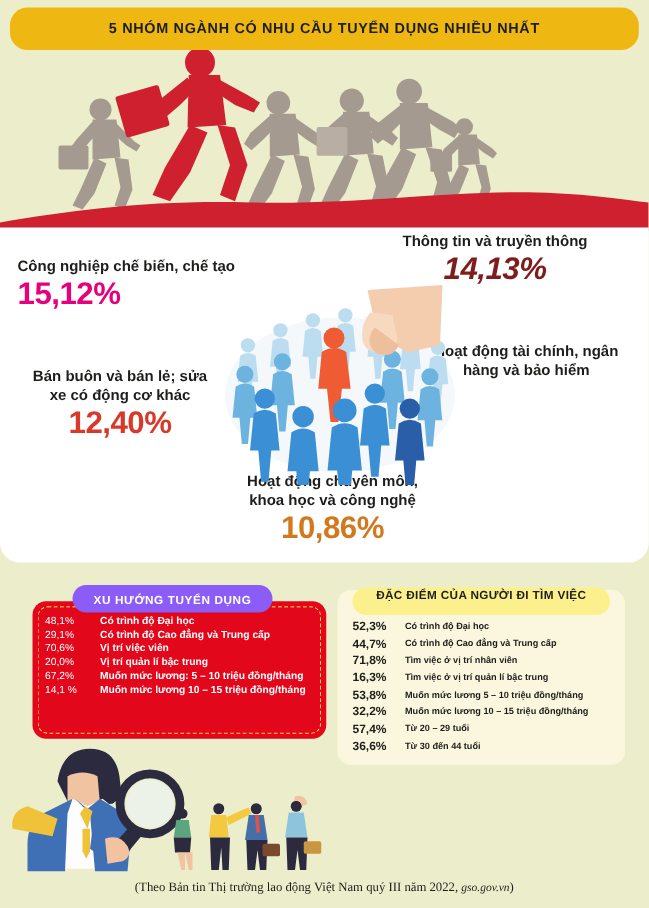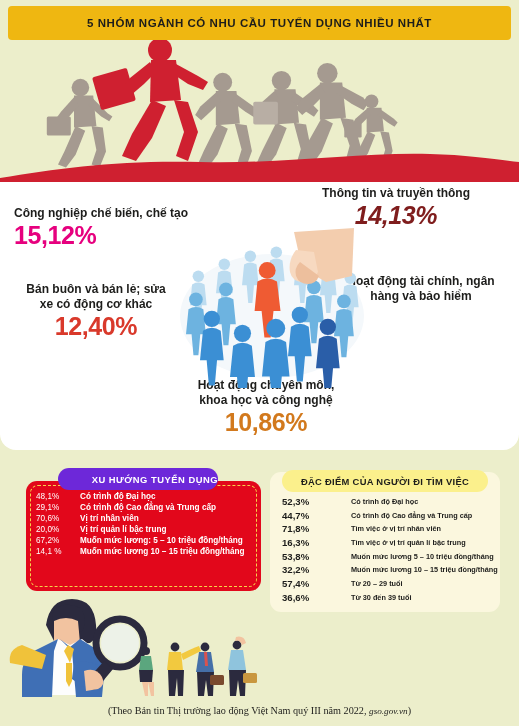--- a/index.html
+++ b/index.html
@@ -7,21 +7,21 @@
     width:519px;height:726px;overflow:hidden;
     background:#eceecb;
     font-family:"Liberation Sans", sans-serif;
     -webkit-font-smoothing:antialiased;
   }
   .page{position:relative;width:519px;height:726px;background:#eceecb;}
 
   
   .header-bar{
     position:absolute;left:8px;top:6px;width:503px;height:34px;
-    background:#efb711;border-radius:4px;
+    background:#efb711;border-radius:14px;
     display:flex;align-items:center;justify-content:center;
   }
   .header-bar .title{
     color:#1d1d1b;font-size:11.5px;font-weight:bold;letter-spacing:.55px;
     white-space:nowrap;
   }
 
   
   .hero{
     position:absolute;left:0;top:40px;width:519px;height:145px;
@@ -38,66 +38,66 @@
   .stat .lbl{
     color:#1d1d1b;font-size:12px;font-weight:bold;line-height:15px;
   }
   .stat .val{
     font-size:25px;font-weight:bold;line-height:29px;letter-spacing:-.4px;
   }
   .s-manu{left:14px;top:24px;width:222px;text-align:left;}
   .s-manu .val{color:#e6007e;}
   .s-ict{left:282px;top:4px;width:228px;text-align:center;}
   .s-ict .val{color:#7f1d1d;font-style:italic;}
-  .s-trade{left:10px;top:100px;width:172px;text-align:center;}
+  .s-trade{left:10px;top:112px;width:172px;text-align:center;}
   .s-trade .val{color:#d9392b;}
   .s-fin{left:330px;top:92px;width:182px;text-align:center;}
   .s-fin .val{color:#7f3f98;}
   .s-sci{left:168px;top:196px;width:196px;text-align:center;}
   .s-sci .val{color:#d2791d;}
 
   
   .crowd{position:absolute;left:176px;top:36px;width:192px;height:170px;}
 
   
   .panel-left{
     position:absolute;left:26px;top:481px;width:235px;height:110px;
     background:#e2071b;border-radius:11px;
   }
   .panel-left .dash{
     position:absolute;left:4px;top:4px;right:4px;bottom:4px;
     border:1.2px dashed #f7d34a;border-radius:8px;pointer-events:none;
   }
   .pill-left{
     position:absolute;left:58px;top:468px;width:160px;height:22px;
-    background:#6d28d9;border-radius:11px;
-    display:flex;align-items:center;justify-content:flex-end;
+    background:#8b5cf6;border-radius:11px;
+    display:flex;align-items:center;justify-content:center;
   }
   .pill-left span{color:#fff;font-size:9.4px;font-weight:bold;letter-spacing:.5px;white-space:nowrap;}
 
   .rows-left{position:absolute;left:36px;top:492px;width:220px;}
   .rows-left .row{display:flex;align-items:baseline;margin-bottom:2.1px;}
   .rows-left .pct{
     color:#ffffff;font-size:8.2px;font-weight:normal;width:44px;flex:0 0 44px;
   }
   .rows-left .txt{color:#ffffff;font-size:8.2px;font-weight:bold;white-space:nowrap;}
 
   .panel-right{
     position:absolute;left:270px;top:472px;width:230px;height:140px;
     background:#fbf7de;border-radius:11px;
   }
   .pill-right{
     position:absolute;left:282px;top:470px;width:206px;height:22px;
     background:#fbf08c;border-radius:11px;
-    display:flex;align-items:center;justify-content:center;
+    display:flex;align-items:flex-start;justify-content:center;
   }
   .pill-right span{color:#1d1d1b;font-size:9.4px;font-weight:bold;letter-spacing:.3px;white-space:nowrap;}
 
   .rows-right{position:absolute;left:282px;top:496px;width:225px;}
-  .rows-right .row{display:flex;align-items:center;margin-bottom:2.7px;gap:27px;}
+  .rows-right .row{display:flex;align-items:flex-start;margin-bottom:2.7px;}
   .rows-right .pct{color:#1d1d1b;font-size:9.6px;font-weight:bold;width:42px;flex:0 0 42px;}
   .rows-right .txt{color:#1d1d1b;font-size:7.3px;font-weight:bold;white-space:nowrap;}
 
   
   .bottom-ill{position:absolute;left:0;top:585px;width:290px;height:115px;}
   .footer{
     position:absolute;left:0;top:700px;width:519px;
     text-align:center;
   }
   .footer span{
@@ -311,21 +311,21 @@
     <div class="row">
       <div class="pct">48,1%</div>
       <div class="txt">Có trình độ Đại học</div>
     </div>
     <div class="row">
       <div class="pct">29,1%</div>
       <div class="txt">Có trình độ Cao đẳng và Trung cấp</div>
     </div>
     <div class="row">
       <div class="pct">70,6%</div>
-      <div class="txt">Vị trí nhân viên</div>
+      <div class="txt">Vị trí việc viên</div>
     </div>
     <div class="row">
       <div class="pct">20,0%</div>
       <div class="txt">Vị trí quản lí bậc trung</div>
     </div>
     <div class="row">
       <div class="pct">67,2%</div>
       <div class="txt">Muốn mức lương: 5 – 10 triệu đồng/tháng</div>
     </div>
     <div class="row">
@@ -362,21 +362,21 @@
     <div class="row">
       <div class="pct">32,2%</div>
       <div class="txt">Muốn mức lương 10 – 15 triệu đồng/tháng</div>
     </div>
     <div class="row">
       <div class="pct">57,4%</div>
       <div class="txt">Từ 20 – 29 tuổi</div>
     </div>
     <div class="row">
       <div class="pct">36,6%</div>
-      <div class="txt">Từ 30 đến 39 tuổi</div>
+      <div class="txt">Từ 30 đến 44 tuổi</div>
     </div>
   </div>
 
   <div class="bottom-ill">
     <svg width="290" height="115" viewBox="0 0 290 115">
 
       <g>
         <path d="M46 40 q4 -26 26 -26 q22 0 24 26 q2 14 -6 18 l-34 2 z" fill="#2b2a3e"></path>
         <path d="M52 34 q0 -12 12 -14 q16 -2 20 10 q2 10 -2 16 l-26 2 z" fill="#2b2a3e"></path>
         <path d="M54 36 q12 -6 24 0 l2 22 q-14 8 -26 0 z" fill="#f2c3a0"></path>

